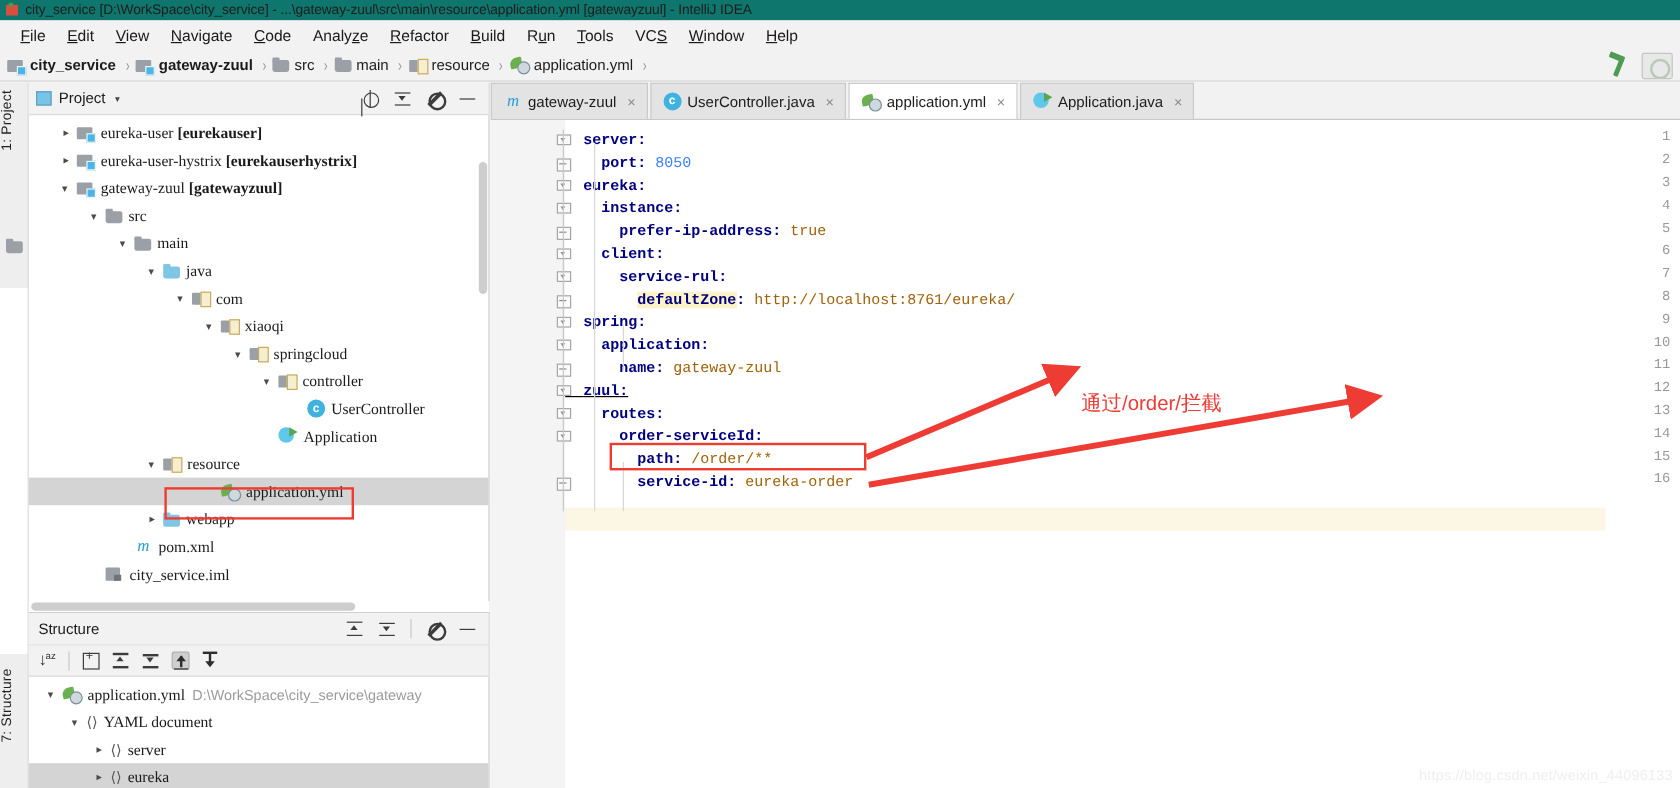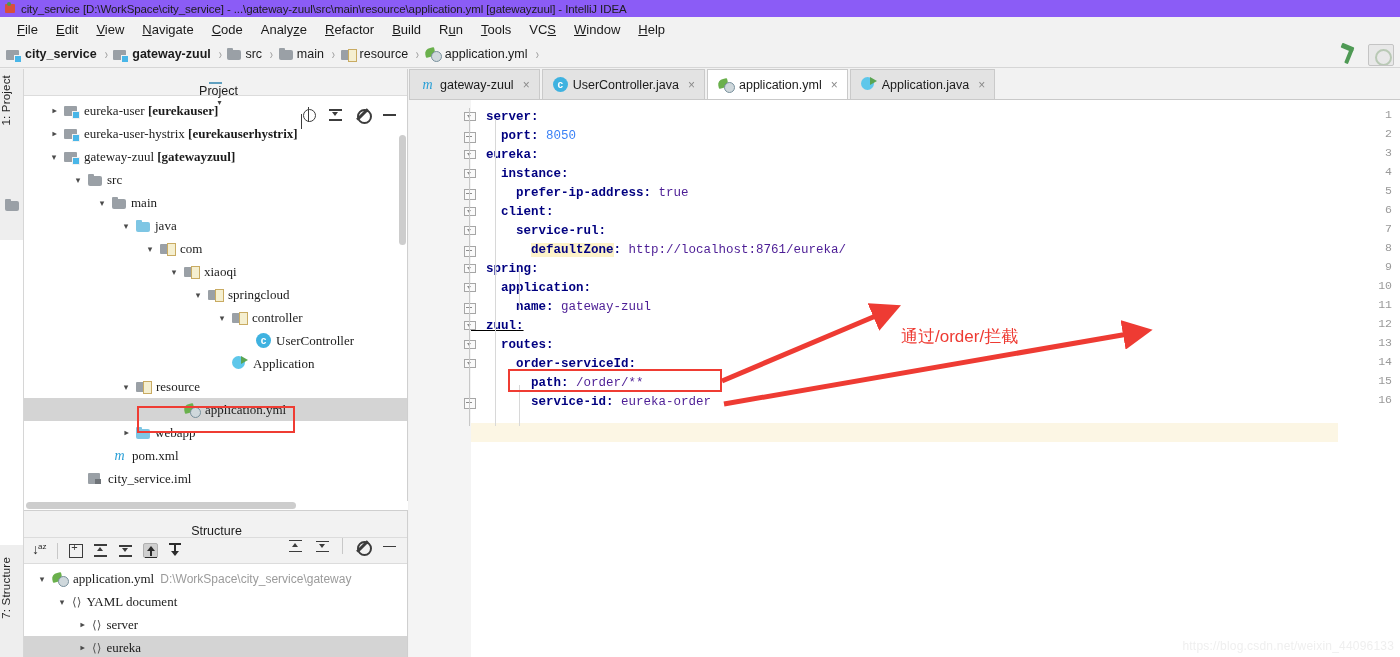--- a/index.html
+++ b/index.html
@@ -7,21 +7,21 @@
     width: 1400px; height: 657px;
     background: #ffffff;
     font-family: "Liberation Sans", sans-serif;
     overflow: hidden;
   }
   #app { position: relative; width: 1400px; height: 657px; background:#f2f2f2; }
 
   
   .titlebar {
     position:absolute; left:0; top:0; width:1400px; height:17px;
-    background:#8b5cf6; display:flex; align-items:center; padding-left:4px;
+    background:#0f766e; display:flex; align-items:center; padding-left:4px;
     overflow:hidden; white-space:nowrap;
   }
   .titlebar .tb-icon{ width:13px; height:13px; margin-right:4px; flex:none; position:relative; }
   .tb-icon:before{ content:""; position:absolute; left:1px; top:2px; width:10px; height:9px;
     background:#d94f3d; border-radius:1px; }
   .tb-icon:after{ content:""; position:absolute; left:3px; top:0px; width:4px; height:4px;
     background:#4a9b4a; border-radius:50%; }
   .titlebar .tb-text{ font-size:11.5px; color:#1c1c1c; letter-spacing:-0.1px; }
 
   
@@ -107,21 +107,21 @@
     padding:4px 0; white-space:nowrap;
   }
 
   
   .panel-proj{
     position:absolute; left:24px; top:69px; width:384px; height:441px;
     background:#ffffff; border-right:1px solid #cfcfcf;
   }
   .panel-head{
     height:26px; background:#f2f2f2; display:flex; align-items:center;
-    padding:13px 6px; border-bottom:1px solid #dcdcdc;flex-direction:column;
+    padding:13px 6px; border-bottom:1px solid #dcdcdc;
   }
   .panel-head .ph-title{ font-size:12.5px; color:#1b1b1b; margin-left:6px; }
   .ph-sq{ width:13px; height:12px; background:#78c3e8; border:1px solid #5f9fbf; }
   .ph-caret{ margin-left:8px; font-size:8px; color:#444; }
   .ph-actions{ margin-left:auto; display:flex; align-items:center; gap:12px; padding-right:4px; }
   .hi{ width:15px; height:15px; position:relative; color:#3c3c3c; }
   .hi-target:before{ content:""; position:absolute; left:2px; top:2px; width:11px; height:11px;
     border:1.4px solid #3c3c3c; border-radius:50%; }
   .hi-target:after{ content:""; position:absolute; left:7px; top:0px; width:1.4px; height:15px;
     background:#3c3c3c; box-shadow:-7px 7px 0 0 #3c3c3c, 0 0 0 0 #3c3c3c; }
@@ -210,21 +210,21 @@
   .foldmark.closed:before{ content:""; position:absolute; left:0; top:1px; width:10px; height:9px;
     border:1px solid #a6a6a6; background:#fafafa; }
   .foldmark.closed:after{ content:""; position:absolute; left:2px; top:5px; width:6px; height:1px;
     background:#8c8c8c; }
   .foldbar{ position:absolute; left:60px; width:1px; background:#c8c8c8; }
 
   .codelines{ position:absolute; left:62px; top:0; width:929px; height:557px; }
   .cl{ position:absolute; left:0; height:19px; line-height:19px;
        font-family:"Liberation Mono", monospace; font-size:12.5px; white-space:pre; }
   .k{ color:#000080; font-weight:bold; }
-  .v{ color:#4c1d95; }
+  .v{ color:#a16207; }
   .num{ color:#3b82f6; }
   .hlkey{ background:#fdf3c8; }
   .rowhl{ position:absolute; left:0; width:929px; height:19px; background:#fcf6e4; }
   .indentguide{ position:absolute; width:1px; background:#d8d8d8; }
 
   
   .ann{ position:absolute; pointer-events:none; }
   .ann-text{ color:#ee3b33; font-size:17px; font-family:"Liberation Sans", sans-serif; white-space:nowrap;margin-top:16px; }
   .redbox{ position:absolute; border:2.4px solid #ef3c33; }
 

